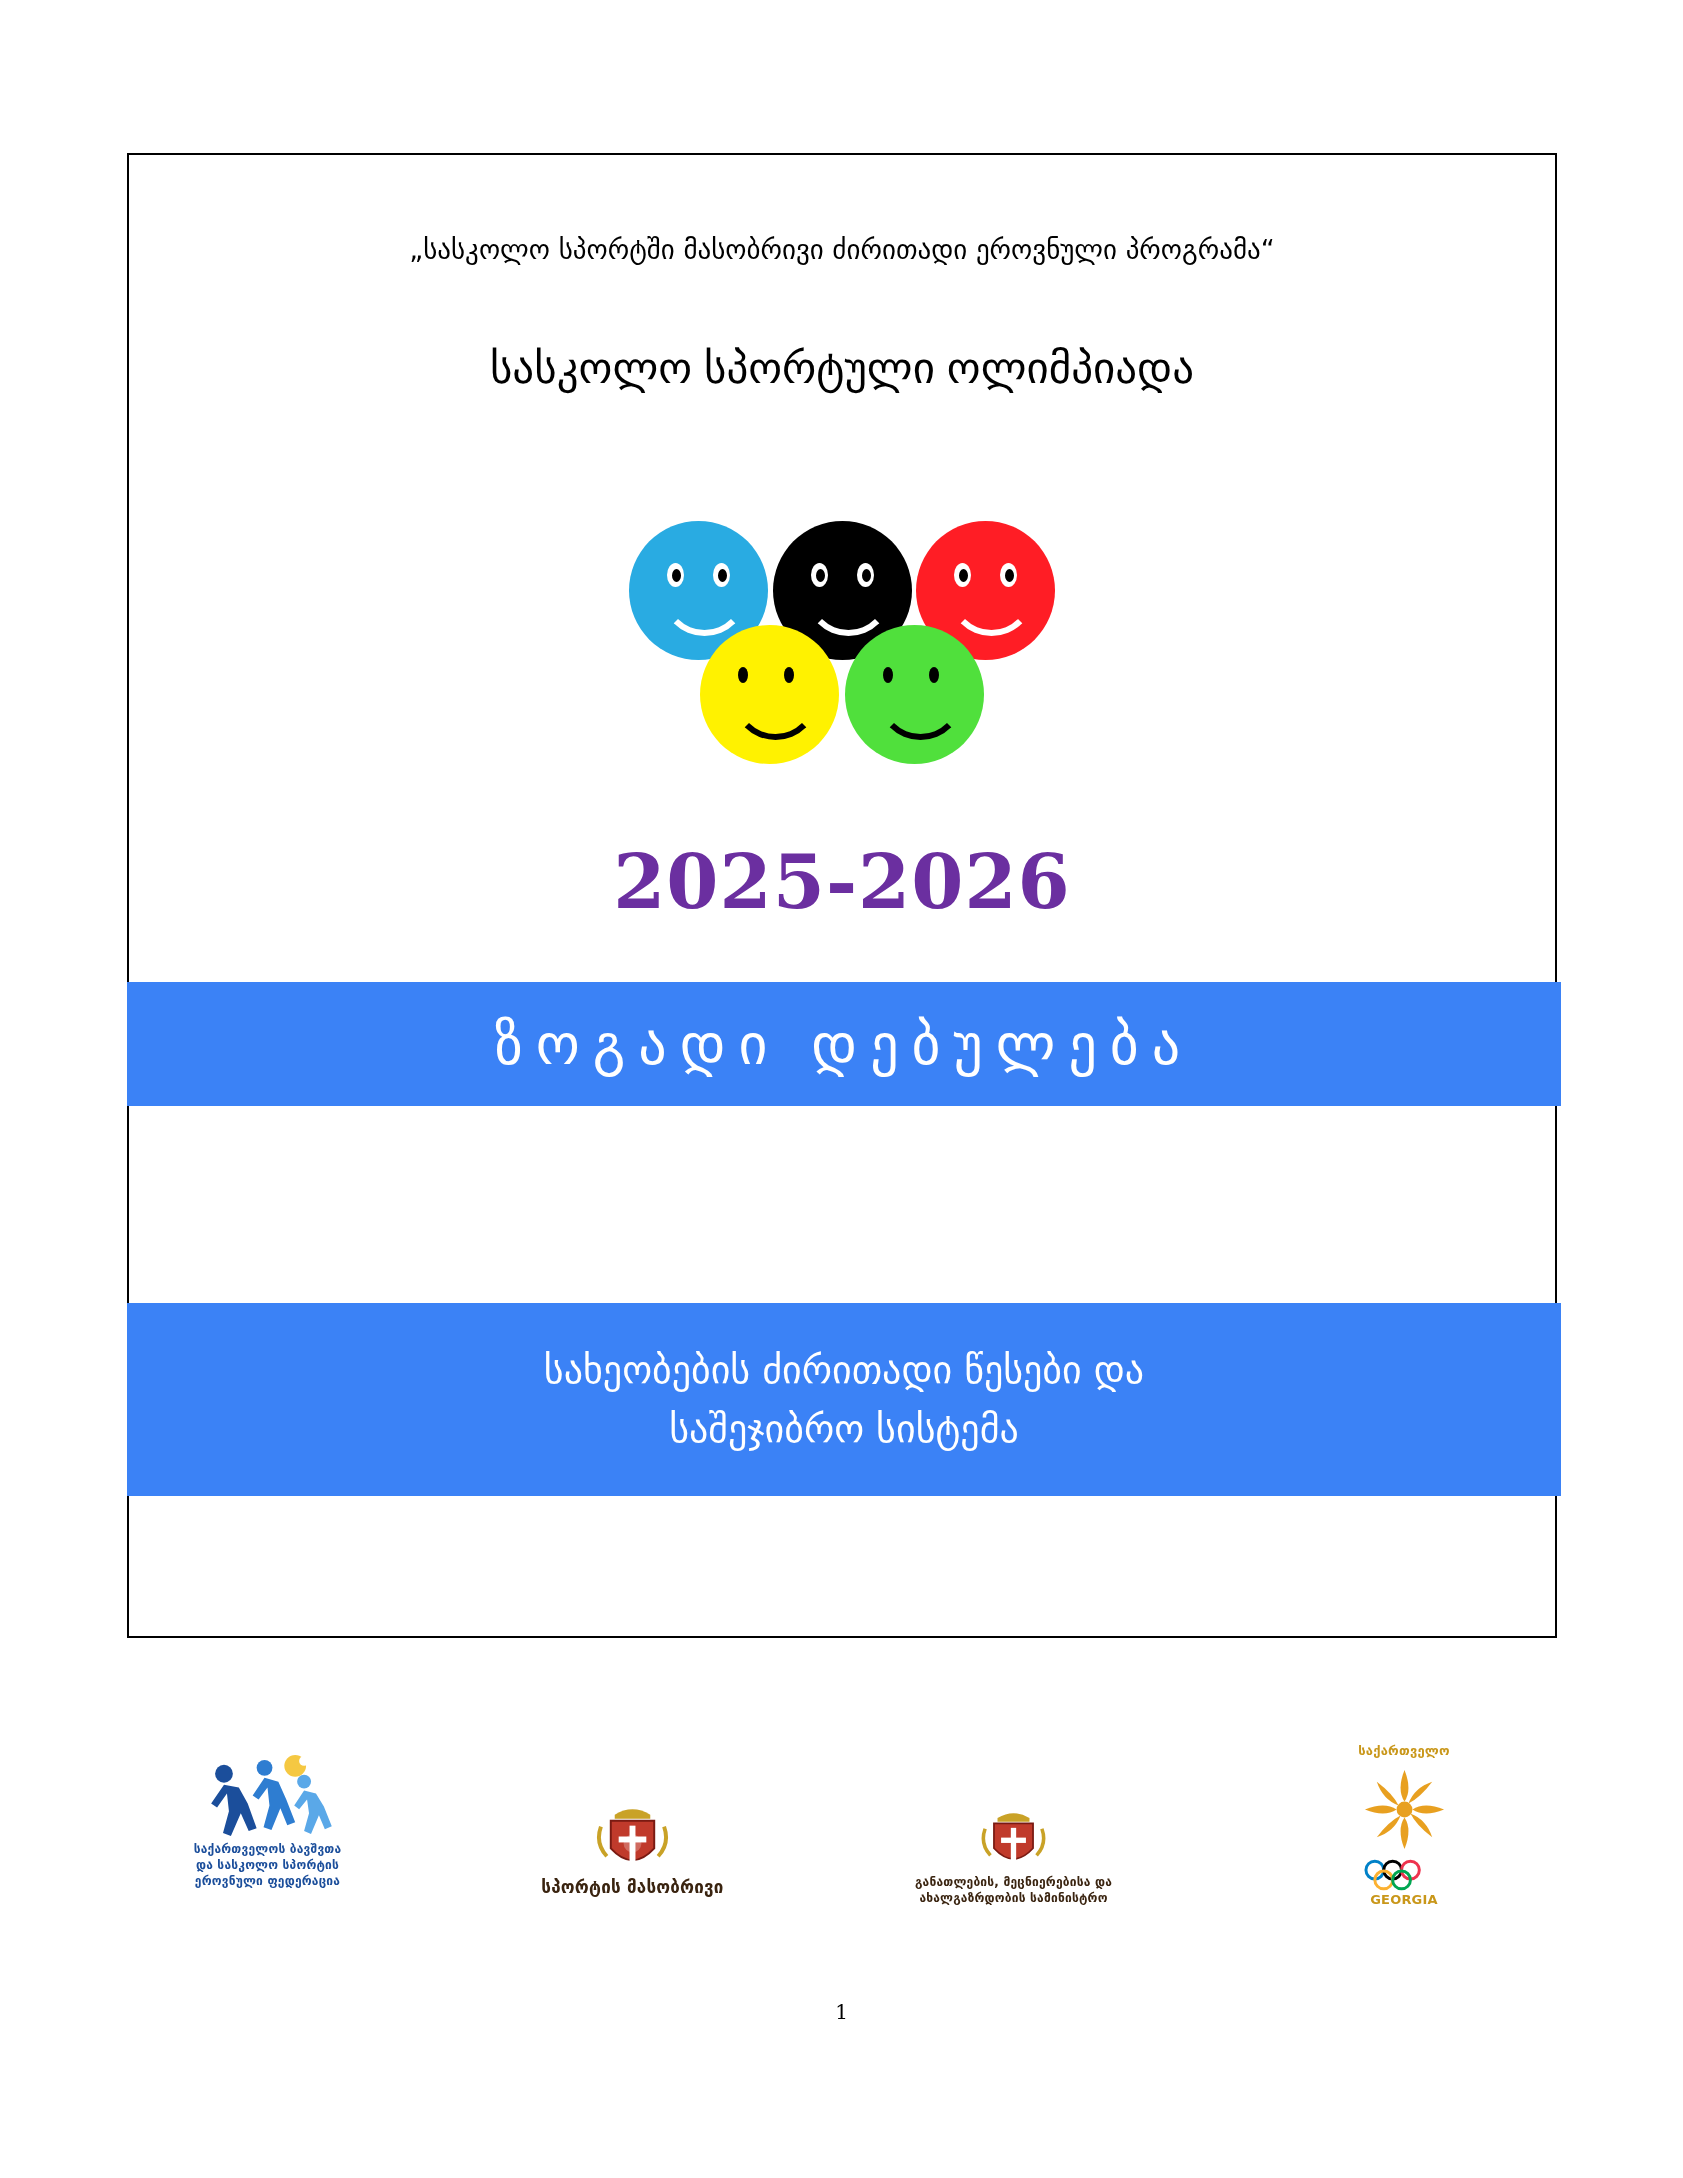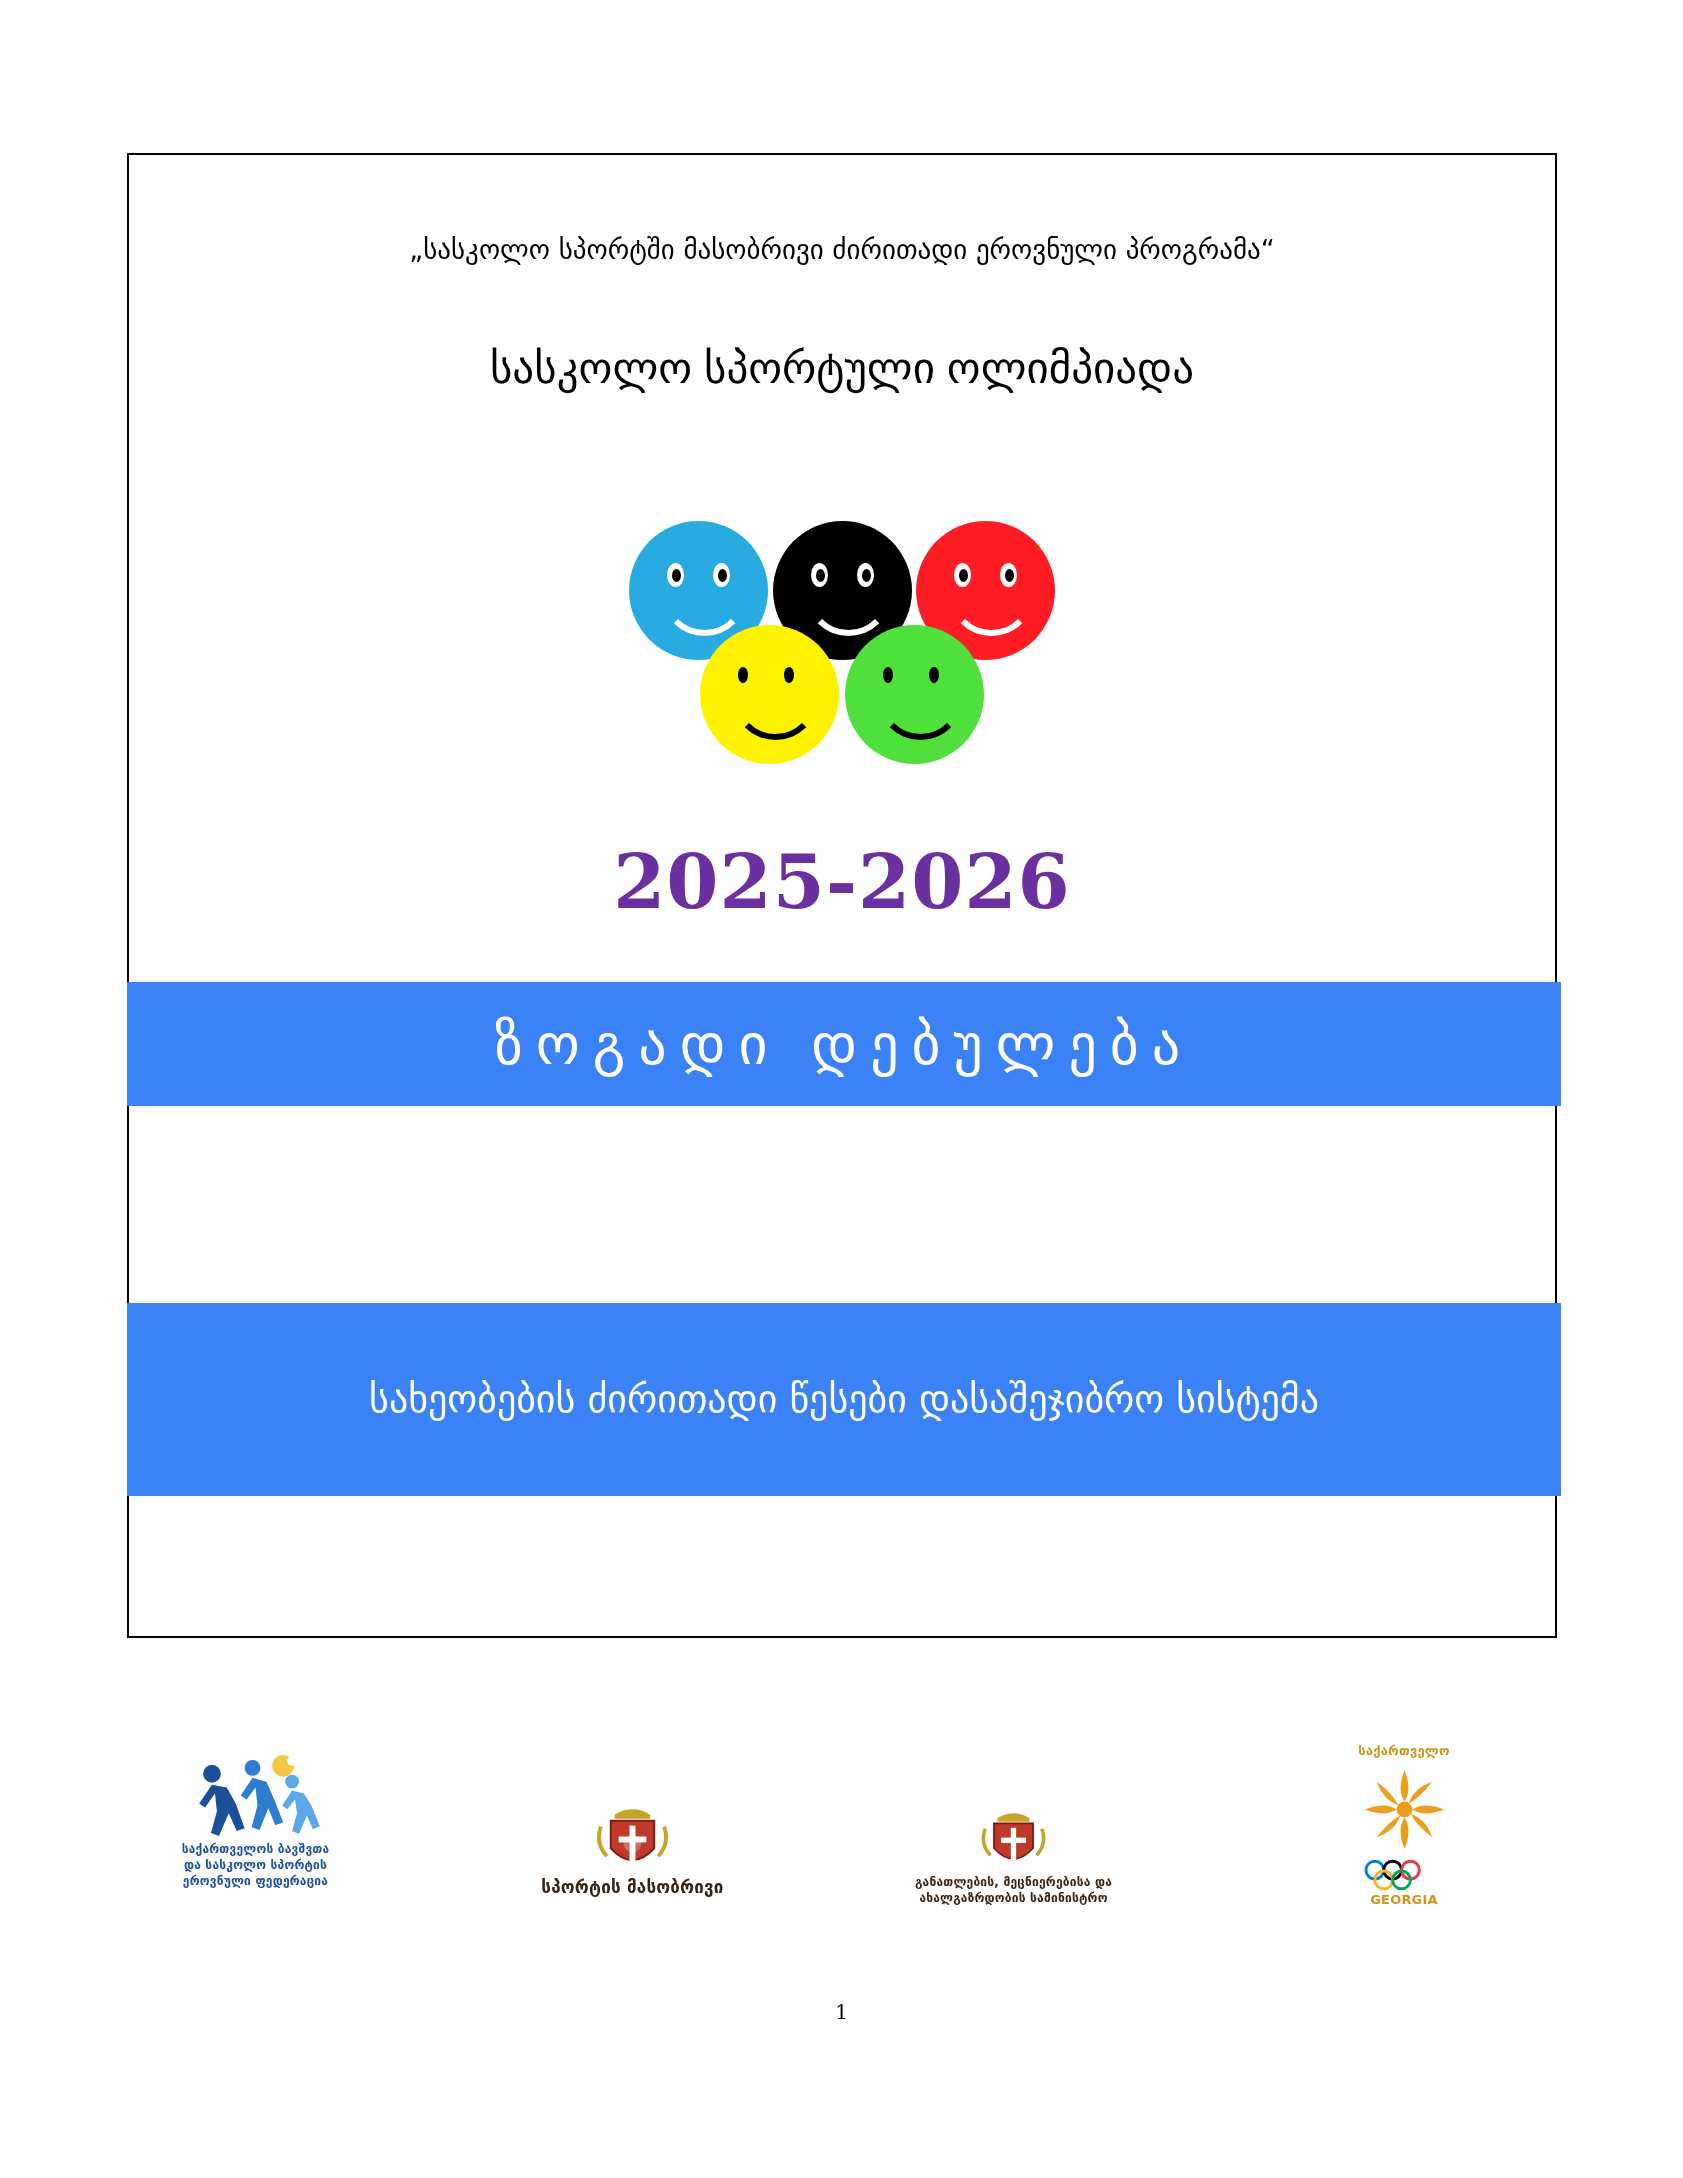--- a/index.html
+++ b/index.html
@@ -158,21 +158,21 @@
     font-family: "DejaVu Serif", serif;
     font-weight: bold;
     font-size: 85px;
     color: #ED1C24;
   }
 
   .band-bottom {
     top: 1148px;
     height: 193px;
     display: flex;
-    flex-direction: row;
+    flex-direction: column;
     align-items: center;
     justify-content: center;
   }
   .band-bottom .line {
     font-family: "DejaVu Sans", sans-serif;
     font-size: 38px;
     color: #ffffff;
     line-height: 1.55;
     text-align: center;
   }
@@ -189,21 +189,21 @@
     position: absolute;
     text-align: center;
   }
   .logo-caption {
     font-family: "DejaVu Sans", sans-serif;
     font-size: 12px;
     line-height: 1.35;
     letter-spacing: 0.2px;
   }
 
-  .logo1 { left: 0px; top: 10px; width: 257px; }
+  .logo1 { left: 12px; top: 10px; width: 257px; }
   .logo1 .logo-caption { color: #1B4E9B; font-weight: bold; }
   .logo2 { left: 347px; top: 57px; width: 317px; }
   .logo2 .logo-caption { color: #3A2410; font-weight: bold; font-size: 17px; }
   .logo3 { left: 733px; top: 61px; width: 307px; }
   .logo3 .logo-caption { color: #3A2410; font-weight: bold; font-size: 12px; }
   .logo4 { left: 1168px; top: 0px; width: 218px; }
   .logo4 .logo-caption { color: #C9971A; font-weight: bold; font-size: 13px; }
 
   .page-number {
     position: absolute;

